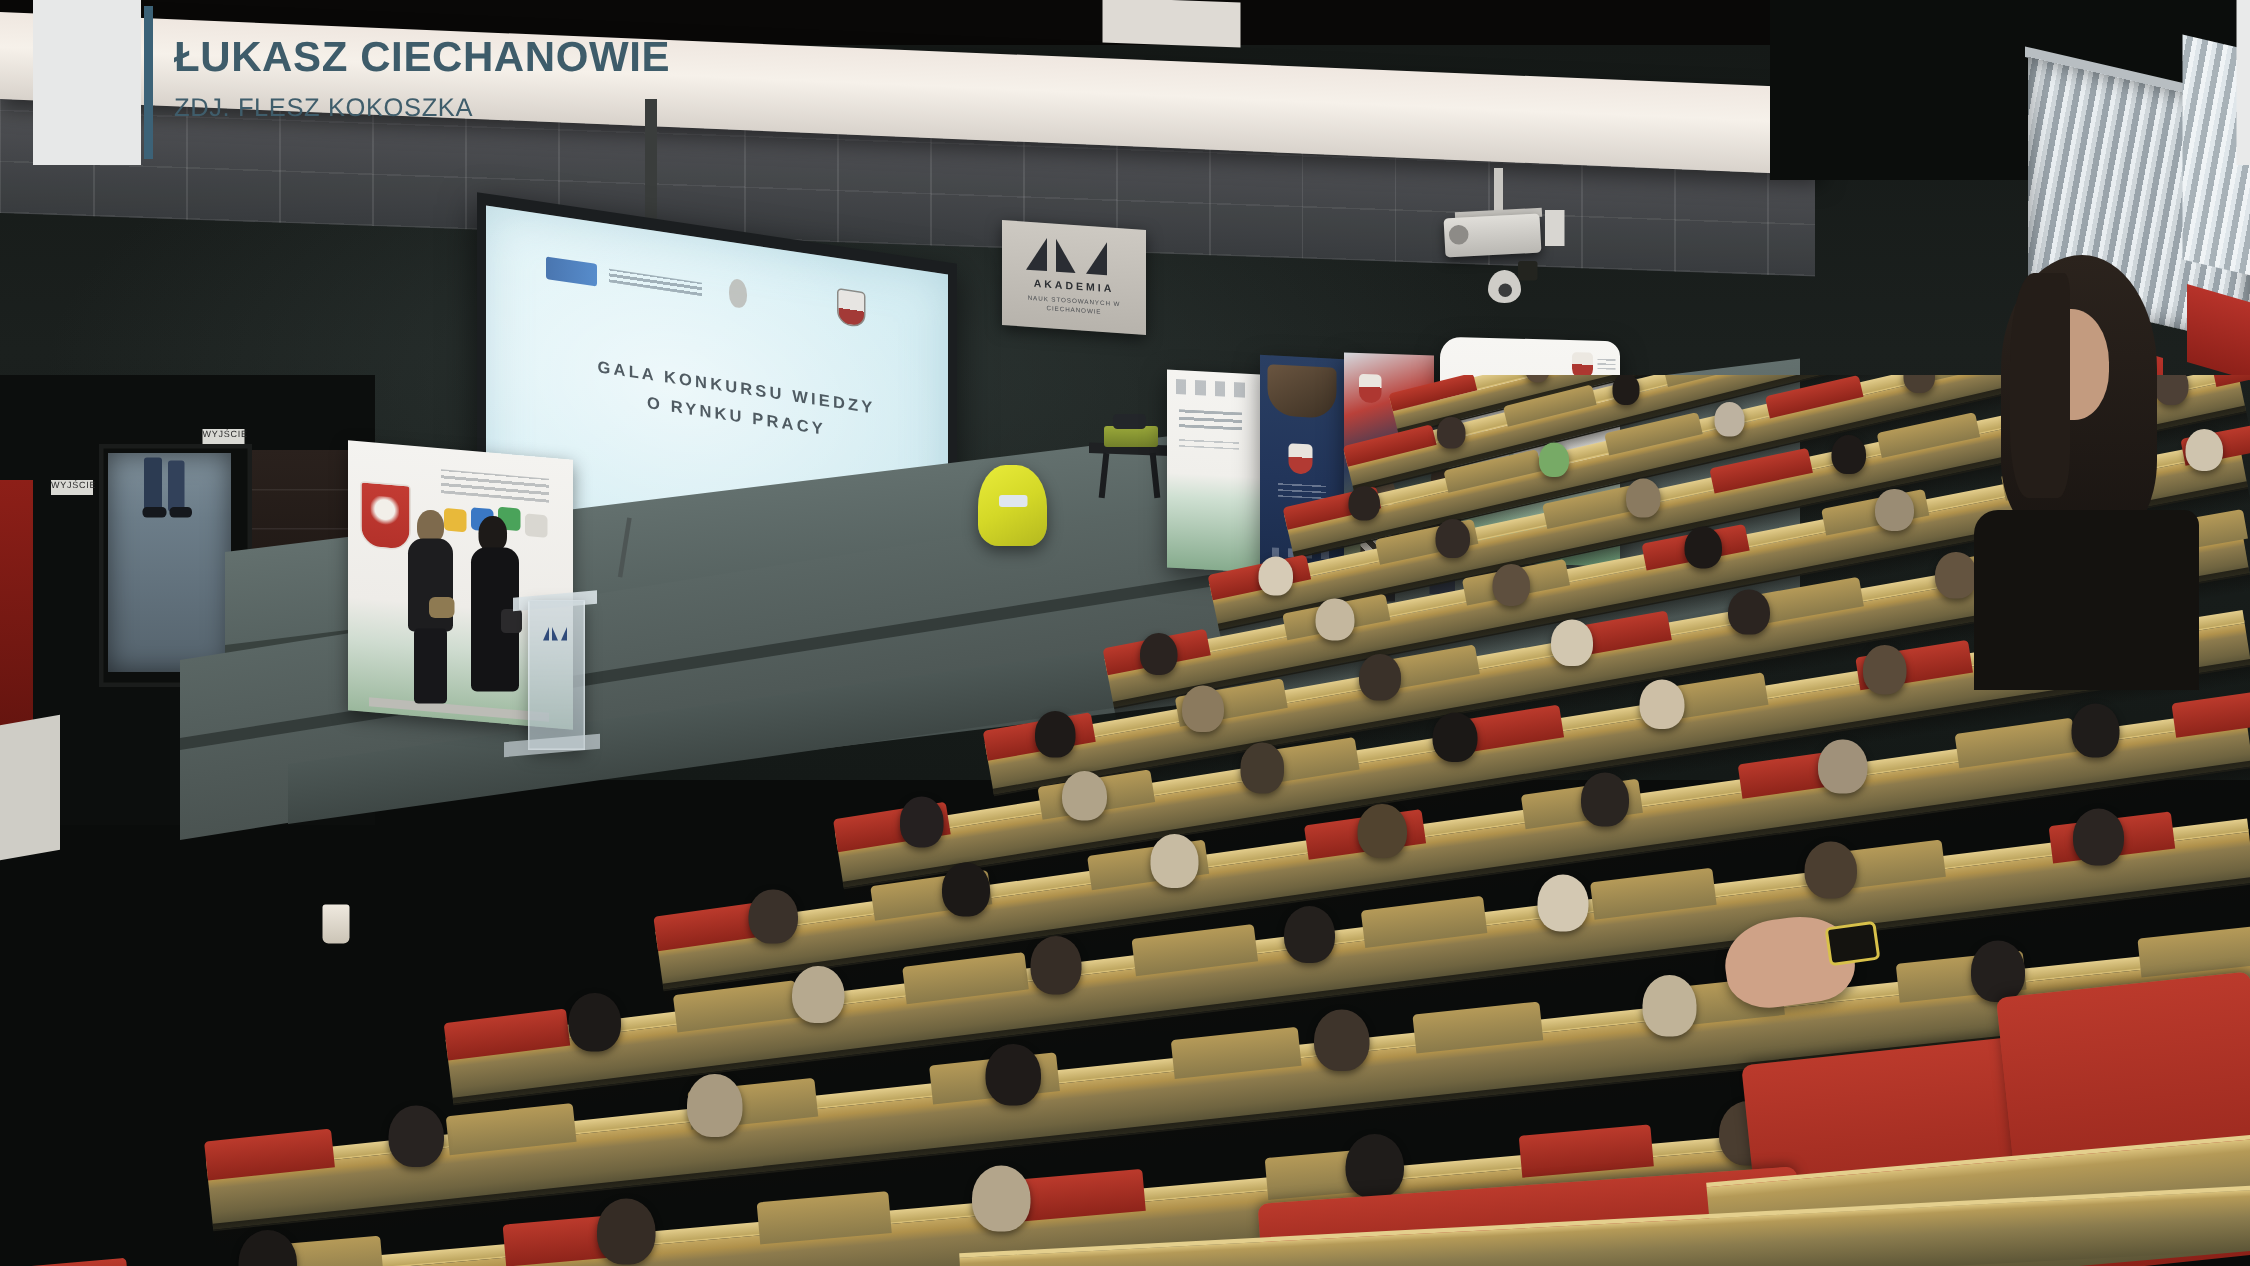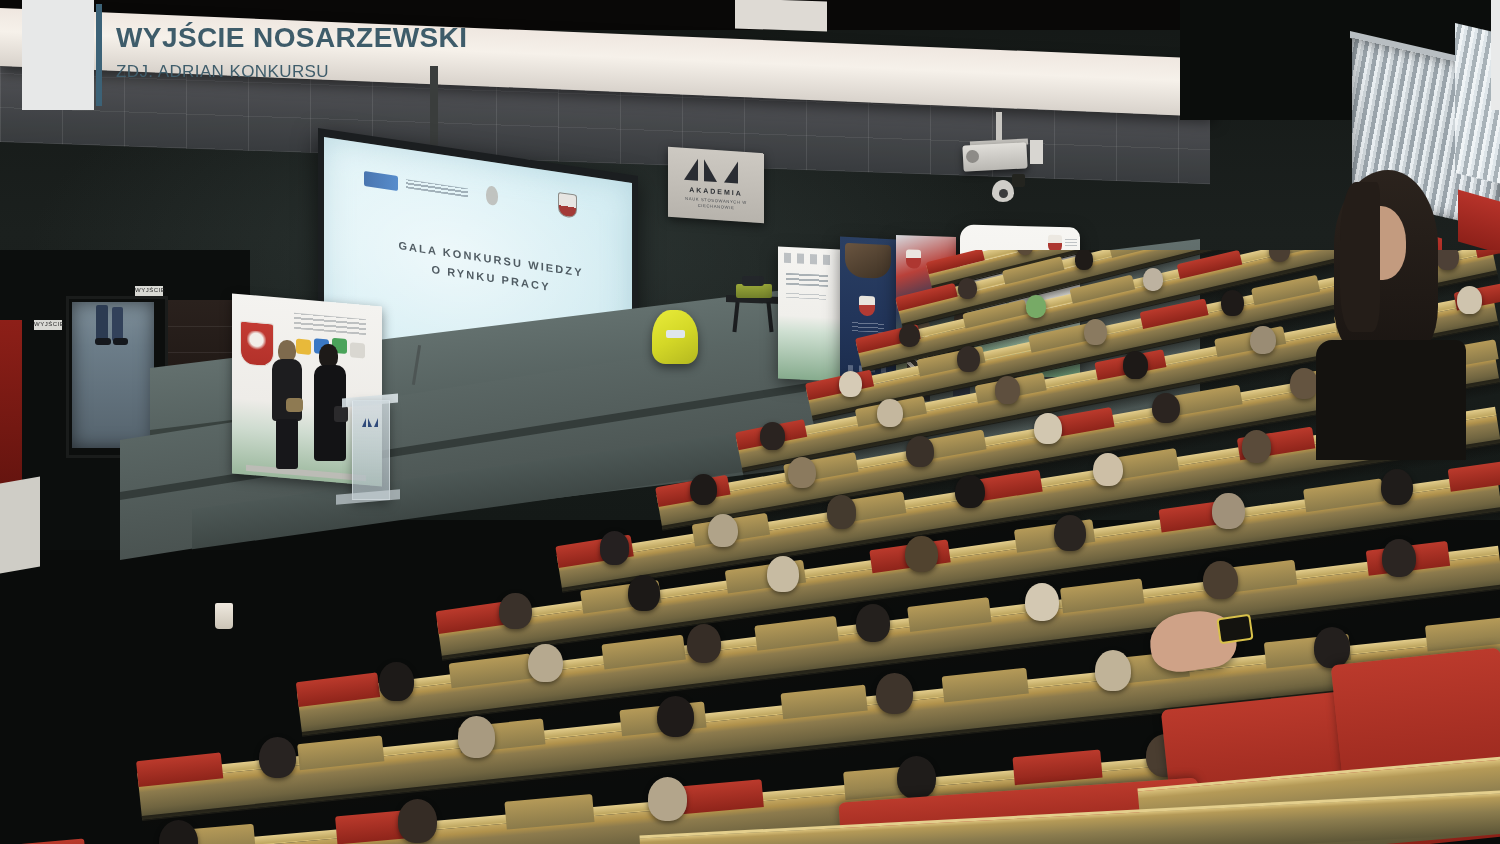--- a/index.html
+++ b/index.html
@@ -647,22 +647,22 @@
       <div class="head" style="left: 647.527px; top: 527.369px; width: 39px; height: 43.68px; background: rgb(179, 165, 139); position: absolute; z-index: 20; box-shadow: rgba(0, 0, 0, 0.5) 0px 2px 5px;"></div>
       <div class="head" style="left: 896.575px; top: 505.58px; width: 39px; height: 43.68px; background: rgb(31, 28, 26); position: absolute; z-index: 20; box-shadow: rgba(0, 0, 0, 0.5) 0px 2px 5px;"></div>
       <div class="head" style="left: 1145.62px; top: 483.791px; width: 39px; height: 43.68px; background: rgb(74, 61, 48); position: absolute; z-index: 20; box-shadow: rgba(0, 0, 0, 0.5) 0px 2px 5px;"></div>
       <div class="head" style="left: 1374.75px; top: 463.745px; width: 39px; height: 43.68px; background: rgb(202, 189, 164); position: absolute; z-index: 20; box-shadow: rgba(0, 0, 0, 0.5) 0px 2px 5px;"></div>
     </div>
 
   <div id="lower" style="z-index: 200;">
     <div id="lower-gray"></div>
     <div id="lower-bar"></div>
     <div id="lower-rightgray"></div>
-    <div id="lower-name">WYJŚCIE NOSARZEWSKI</div>
-    <div id="lower-credit">ZDJ. ADRIAN KONKURSU</div>
+    <div id="lower-name">ŁUKASZ CIECHANOWIE</div>
+    <div id="lower-credit">ZDJ. FLESZ KOKOSZKA</div>
     <div id="brand">
       <span id="brand-flesz">FLESZ</span>
       <span id="brand-wyd">WYDARZEŃ</span>
       <span id="brand-sq"></span>
     </div>
   </div>
 
 <div style="position: absolute; left: 1300px; top: 170px; width: 160px; height: 290px; z-index: 60;">
       <div style="position:absolute;left:34px;top:0;width:104px;height:190px;background:linear-gradient(180deg,#2b231d,#1a1512);border-radius:52% 48% 30% 34%/40% 40% 28% 28%;"></div>
       <div style="position:absolute;left:54px;top:36px;width:52px;height:74px;background:#c39b7f;border-radius:44% 48% 44% 44%;"></div>

